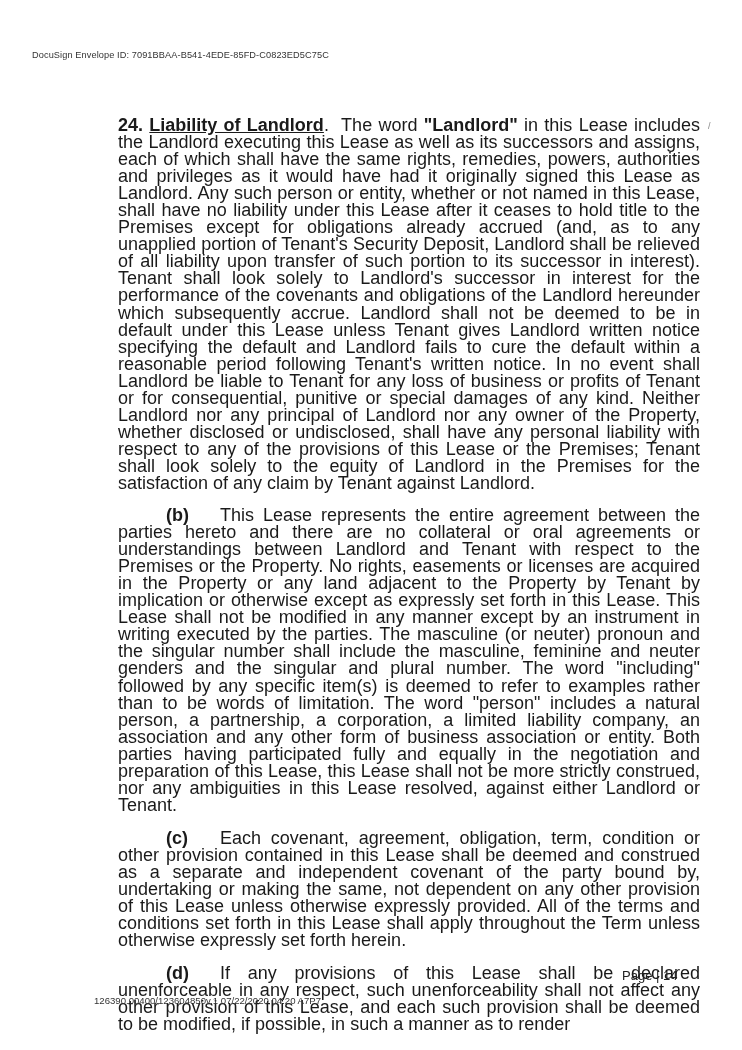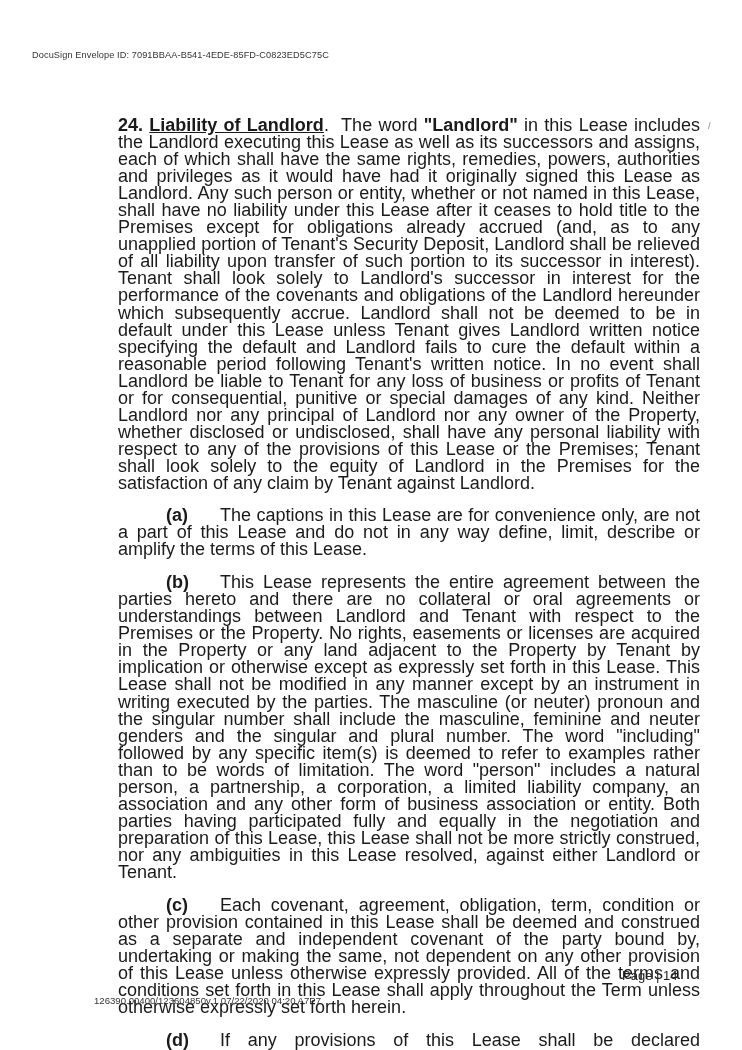--- a/index.html
+++ b/index.html
@@ -24,23 +24,20 @@
 <div class="envelope">DocuSign Envelope ID: 7091BBAA-B541-4EDE-85FD-C0823ED5C75C</div>
 <div class="tick-mark">/</div>
 
 <div class="content">
   <p class="sec24">
     <span class="num">24.</span>
     <span class="head">Liability of Landlord</span><span>.</span><span style="white-space:pre-wrap">  The word </span><span class="b">"Landlord"</span><span> in this Lease includes the Landlord executing this Lease as well as its successors and assigns, each of which shall have the same rights, remedies, powers, authorities and privileges as it would have had it originally signed this Lease as Landlord.  Any such person or entity, whether or not named in this Lease, shall have no liability under this Lease after it ceases to hold title to the Premises except for obligations already accrued (and, as to any unapplied portion of Tenant's Security Deposit, Landlord shall be relieved of all liability upon transfer of such portion to its successor in interest).  Tenant shall look solely to Landlord's successor in interest for the performance of the covenants and obligations of the Landlord hereunder which subsequently accrue.  Landlord shall not be deemed to be in default under this Lease unless Tenant gives Landlord written notice specifying the default and Landlord fails to cure the default within a reasonable period following Tenant's written notice.  In no event shall Landlord be liable to Tenant for any loss of business or profits of Tenant or for consequential, punitive or special damages of any kind.  Neither Landlord nor any principal of Landlord nor any owner of the Property, whether disclosed or undisclosed, shall have any personal liability with respect to any of the provisions of this Lease or the Premises; Tenant shall look solely to the equity of Landlord in the Premises for the satisfaction of any claim by Tenant against Landlord.</span>
   </p>
 
 
-  <p class="sub">
-    <span class="label">(a)</span><span>The captions in this Lease are for convenience only, are not a part of this Lease and do not in any way define, limit, describe or amplify the terms of this Lease.</span>
-  </p>
 
   <p class="sub">
     <span class="label">(b)</span><span>This Lease represents the entire agreement between the parties hereto and there are no collateral or oral agreements or understandings between Landlord and Tenant with respect to the Premises or the Property.  No rights, easements or licenses are acquired in the Property or any land adjacent to the Property by Tenant by implication or otherwise except as expressly set forth in this Lease.  This Lease shall not be modified in any manner except by an instrument in writing executed by the parties.  The masculine (or neuter) pronoun and the singular number shall include the masculine, feminine and neuter genders and the singular and plural number.  The word "including" followed by any specific item(s) is deemed to refer to examples rather than to be words of limitation.  The word "person" includes a natural person, a partnership, a corporation, a limited liability company, an association and any other form of business association or entity.  Both parties having participated fully and equally in the negotiation and preparation of this Lease, this Lease shall not be more strictly construed, nor any ambiguities in this Lease resolved, against either Landlord or Tenant.</span>
   </p>
 
   <p class="sub">
     <span class="label">(c)</span><span>Each covenant, agreement, obligation, term, condition or other provision contained in this Lease shall be deemed and construed as a separate and independent covenant of the party bound by, undertaking or making the same, not dependent on any other provision of this Lease unless otherwise expressly provided.  All of the terms and conditions set forth in this Lease shall apply throughout the Term unless otherwise expressly set forth herein.</span>
   </p>
 
   <p class="sub">

